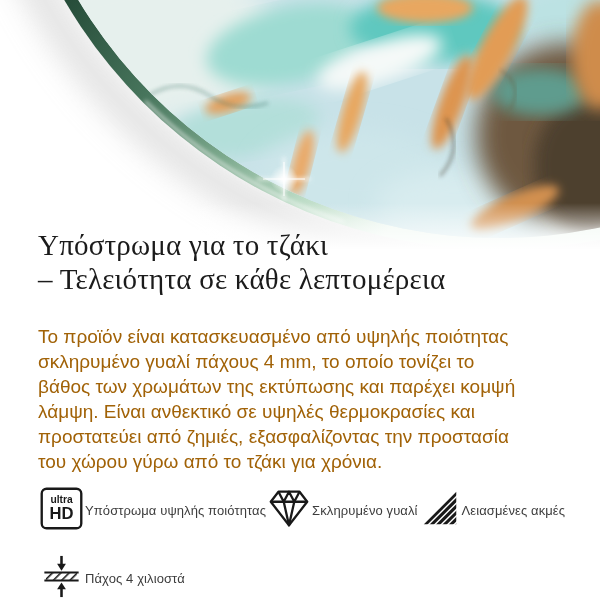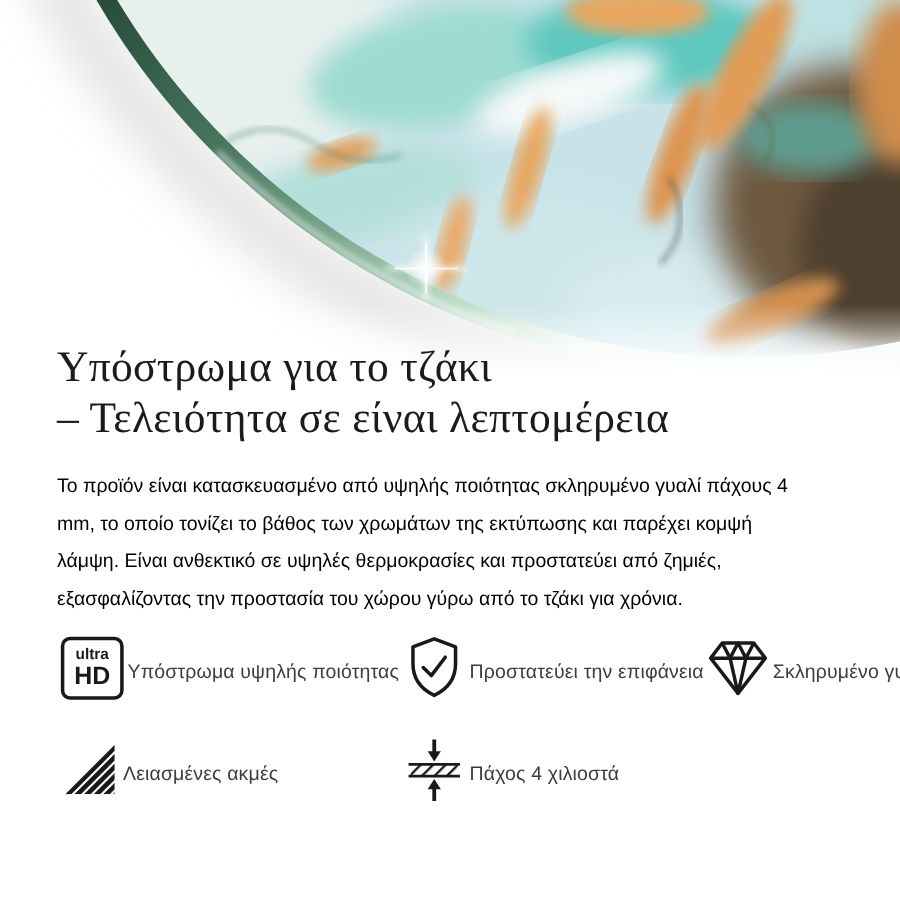--- a/index.html
+++ b/index.html
@@ -10,24 +10,24 @@
   h1.title{
     font-family:"Liberation Serif",serif;
     font-weight:400;
     font-size:29px;
     line-height:34px;
     color:#1b1b1b;
     margin:0;
     letter-spacing:0.2px;
   }
   p.desc{
-    margin:15px 0 0 0;
-    font-size:13px;
+    margin:28px 0 0 0;
+    font-size:19px;
     line-height:25px;
-    color:#000000;
+    color:#a16207;
     max-width:545px;
   }
   .features{
     margin-top:8px;
     display:grid;
     grid-template-columns:repeat(3,1fr);
     row-gap:16px;
     padding:0 0;
   }
   .feature{display:flex;align-items:center;text-align:center;}
@@ -124,47 +124,38 @@
         </g>
         <line x1="284" y1="162" x2="284" y2="196" stroke="#ffffff" stroke-width="1.1"></line>
         <line x1="263" y1="179" x2="305" y2="179" stroke="#ffffff" stroke-width="1.1"></line>
       </g>
 
       <rect x="0" y="0" width="600" height="270" fill="url(#fadeWhite)"></rect>
     </svg>
   </div>
 
   <div class="content">
-    <h1 class="title"><span>Υπόστρωμα για το τζάκι</span><br><span>– Τελειότητα σε είναι λεπτομέρεια</span></h1>
+    <h1 class="title"><span>Υπόστρωμα για το τζάκι</span><br><span>– Τελειότητα σε κάθε λεπτομέρεια</span></h1>
 
     <p class="desc">Το προϊόν είναι κατασκευασμένο από υψηλής ποιότητας σκληρυμένο γυαλί πάχους 4 mm, το οποίο τονίζει το βάθος των χρωμάτων της εκτύπωσης και παρέχει κομψή λάμψη. Είναι ανθεκτικό σε υψηλές θερμοκρασίες και προστατεύει από ζημιές, εξασφαλίζοντας την προστασία του χώρου γύρω από το τζάκι για χρόνια.</p>
 
     <div class="features">
 
 
       <div class="feature">
         <div class="feature-icon">
           <svg width="47" height="47" viewBox="0 0 48 48">
             <rect class="ico" x="3.8" y="3.8" width="40.4" height="40.4" rx="5" stroke-width="2.6"></rect>
             <text x="24" y="18" text-anchor="middle" font-family="Liberation Sans, sans-serif" font-size="10.5" font-weight="bold" fill="#191919">ultra</text>
             <text x="24" y="35" text-anchor="middle" font-family="Liberation Sans, sans-serif" font-size="17" font-weight="bold" fill="#191919">HD</text>
           </svg>
         </div>
         <div class="feature-label">Υπόστρωμα υψηλής ποιότητας</div>
       </div>
 
-      <div class="feature">
-        <div class="feature-icon">
-          <svg width="47" height="47" viewBox="0 0 48 48">
-            <path class="ico" stroke-width="2.6" stroke-linejoin="round" d="M24 4 L38.5 9.5 V21 C38.5 31.5 32.5 38.5 24 42.5 C15.5 38.5 9.5 31.5 9.5 21 V9.5 Z"></path>
-            <path class="ico" stroke-width="2.8" stroke-linecap="round" stroke-linejoin="round" d="M16.5 23.5 L22 29 L31.5 16.5"></path>
-          </svg>
-        </div>
-        <div class="feature-label">Προστατεύει την επιφάνεια</div>
-      </div>
 
       <div class="feature">
         <div class="feature-icon">
           <svg width="46" height="46" viewBox="0 0 48 48">
             <g class="ico" stroke-width="2.2" stroke-linejoin="round">
               <path d="M13 7 H35 L43 17.5 L24 42 L5 17.5 Z"></path>
               <path d="M5 17.5 H43"></path>
               <path d="M13 7 L18.5 17.5 L24 7 L29.5 17.5 L35 7"></path>
               <path d="M18.5 17.5 L24 42 L29.5 17.5"></path>
             </g>

